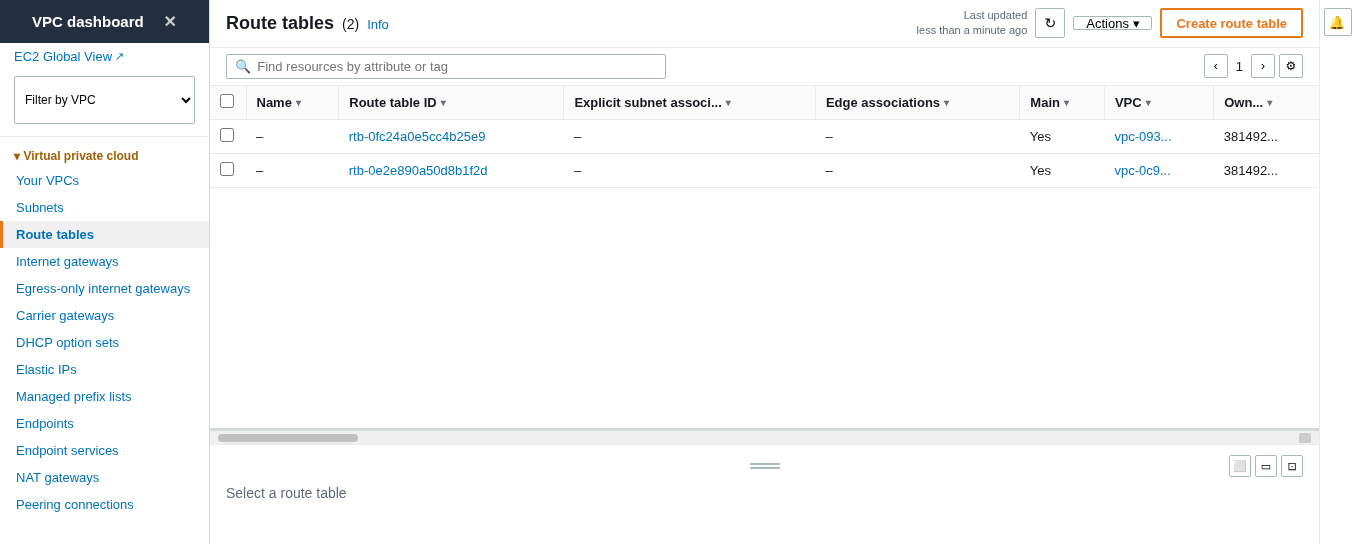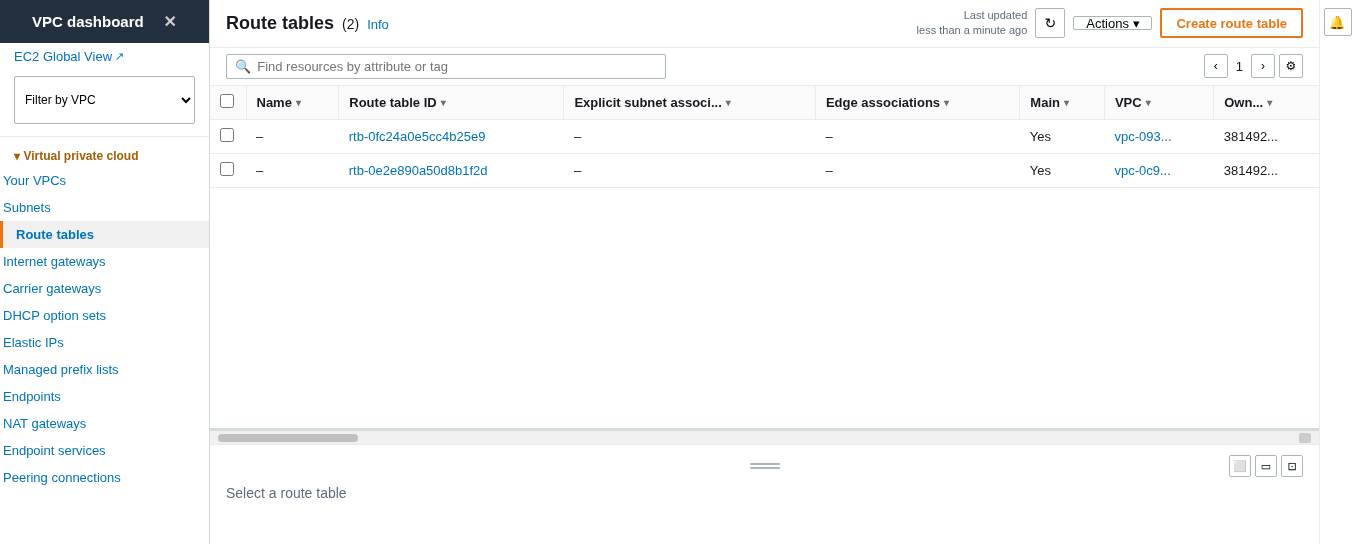--- a/index.html
+++ b/index.html
@@ -25,21 +25,21 @@
       color: #fff;
       font-size: 15px;
       font-weight: bold;
     }
     .sidebar-close {
       cursor: pointer;
       font-size: 16px;
       color: #ccc;
     }
     .sidebar-nav-item {
-      padding: 6px 3px;
+      padding: 6px 16px;
       cursor: pointer;
       color: #0073bb;
       font-size: 13px;
     }
     .sidebar-nav-item.active {
       background: #f0f0f0;
       color: #0073bb;
       font-weight: bold;
       border-left: 3px solid #e8771a;
       padding-left: 13px;
@@ -349,27 +349,28 @@
   <hr class="divider-sidebar">
   <div class="sidebar-section-header">
     <span>▾</span>
     <span>Virtual private cloud</span>
   </div>
   <div>
     <div class="sidebar-nav-item">Your VPCs</div>
     <div class="sidebar-nav-item">Subnets</div>
     <div class="sidebar-nav-item active">Route tables</div>
     <div class="sidebar-nav-item">Internet gateways</div>
+    <div class="sidebar-nav-item">Egress-only internet gateways</div>
     <div class="sidebar-nav-item">Carrier gateways</div>
     <div class="sidebar-nav-item">DHCP option sets</div>
     <div class="sidebar-nav-item">Elastic IPs</div>
     <div class="sidebar-nav-item">Managed prefix lists</div>
     <div class="sidebar-nav-item">Endpoints</div>
+    <div class="sidebar-nav-item">Endpoint services</div>
     <div class="sidebar-nav-item">NAT gateways</div>
-    <div class="sidebar-nav-item">Endpoint services</div>
     <div class="sidebar-nav-item">Peering connections</div>
   </div>
 </div>
 
 <div class="main">
 
   <div class="top-bar">
     <div class="top-bar-left">
       <span class="page-title">Route tables</span>
       <span class="count-badge">(2)</span>

